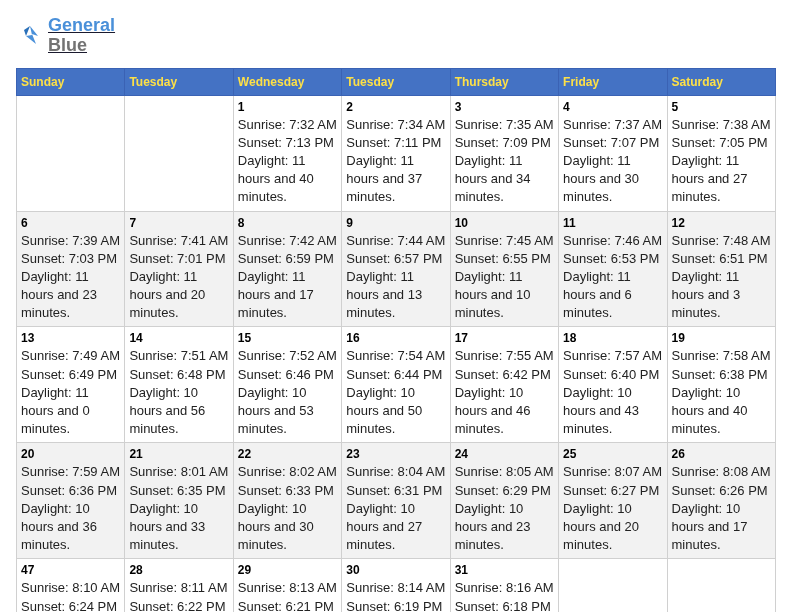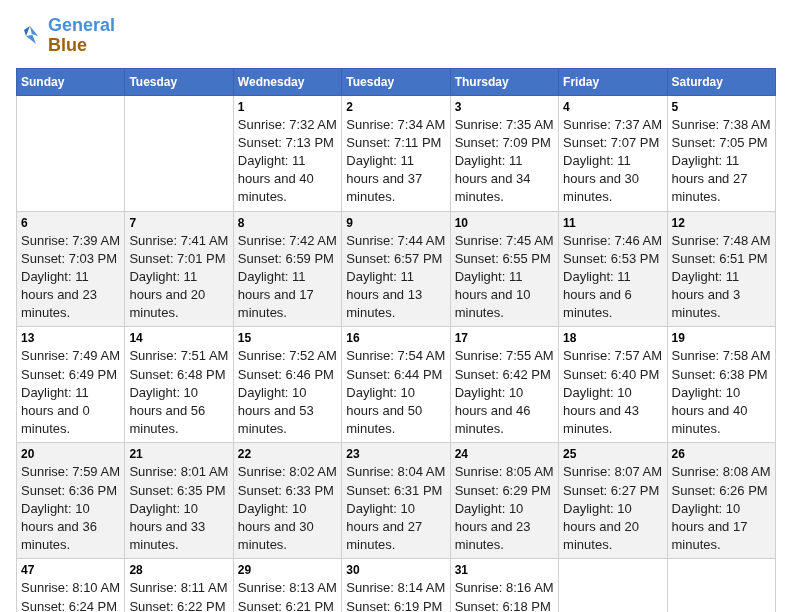--- a/index.html
+++ b/index.html
@@ -19,20 +19,21 @@
     .logo {
       display: flex;
       align-items: center;
       gap: 4px;
     }
     .logo-text {
       font-size: 18px;
       font-weight: bold;
       color: #1a1a2e;
       line-height: 1.1;
+      text-decoration: underline;
     }
     .logo-text span {
       color: #4a90d9;
     }
     .logo-bird {
       width: 28px;
       height: 28px;
     }
     .title-block {
       text-align: right;
@@ -46,21 +47,21 @@
       font-size: 16px;
       color: #555;
     }
     table {
       width: 100%;
       border-collapse: collapse;
       font-size: 11px;
     }
     th {
       background-color: #4472c4;
-      color: #ffffff;
+      color: #fde047;
       padding: 6px 4px;
       text-align: left;
       font-size: 12px;
       font-weight: bold;
       border: 1px solid #3a62b4;
     }
     td {
       border: 1px solid #d0d0d0;
       vertical-align: top;
       padding: 4px;
@@ -93,21 +94,21 @@
 
 <div class="header">
   <div class="logo">
     <svg class="logo-bird" viewBox="0 0 28 28">
       <polygon points="14,4 22,14 16,12 20,22 10,14 16,13" fill="#4a90d9"></polygon>
       <polygon points="8,8 14,4 10,14" fill="#2a70b9"></polygon>
     </svg>
     <div>
       <div class="logo-text">
         <span>General</span><br>
-        <span style="color:#a16207">Blue</span>
+        <span style="color:#737373">Blue</span>
       </div>
     </div>
   </div>
   <div class="title-block">
     <div class="month-title"></div>
     <div class="location"></div>
   </div>
 </div>
 
 <table>

